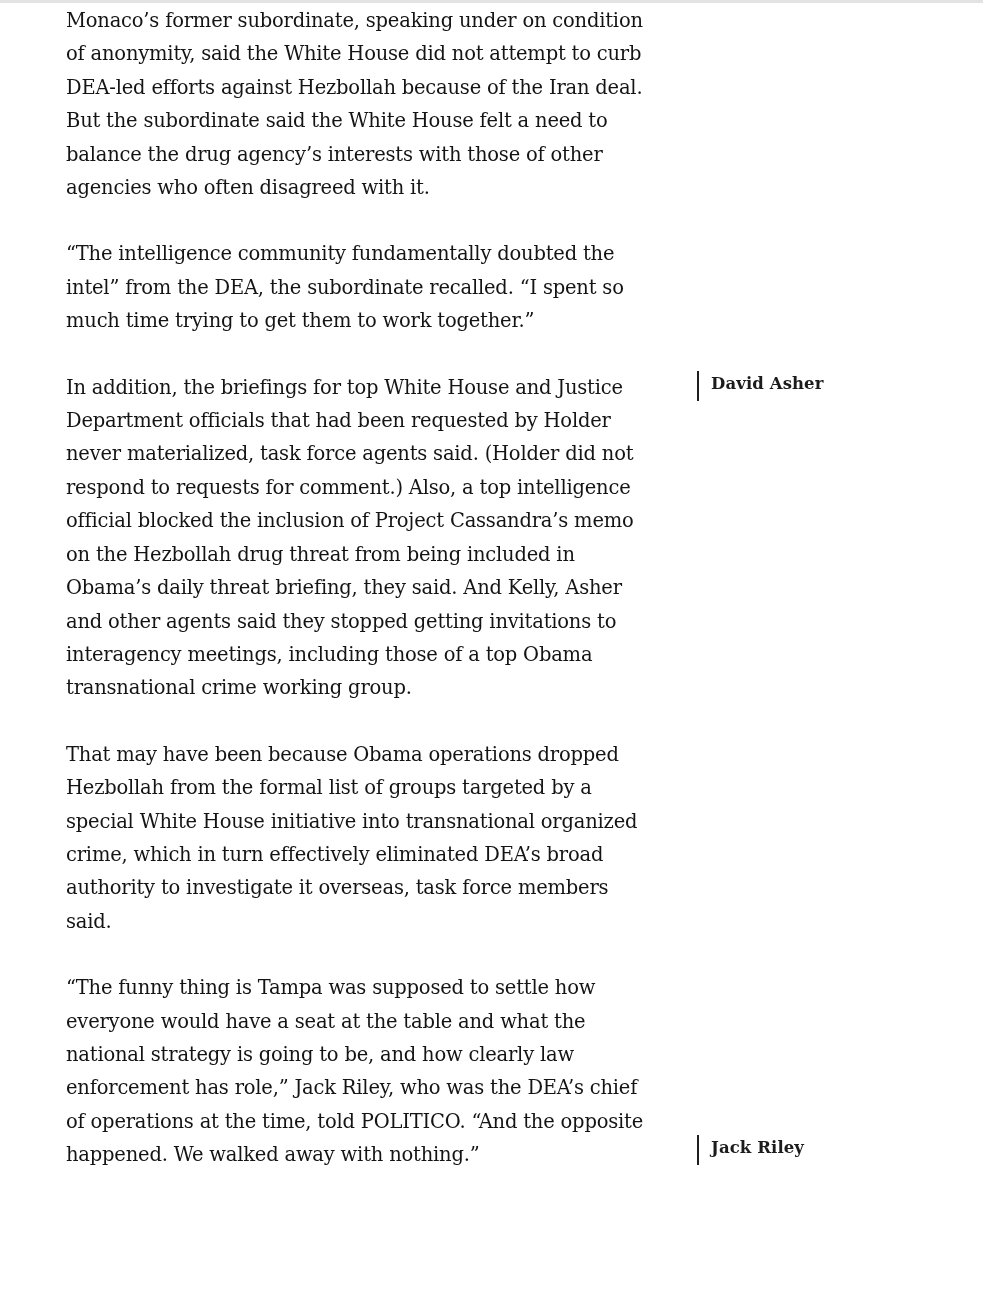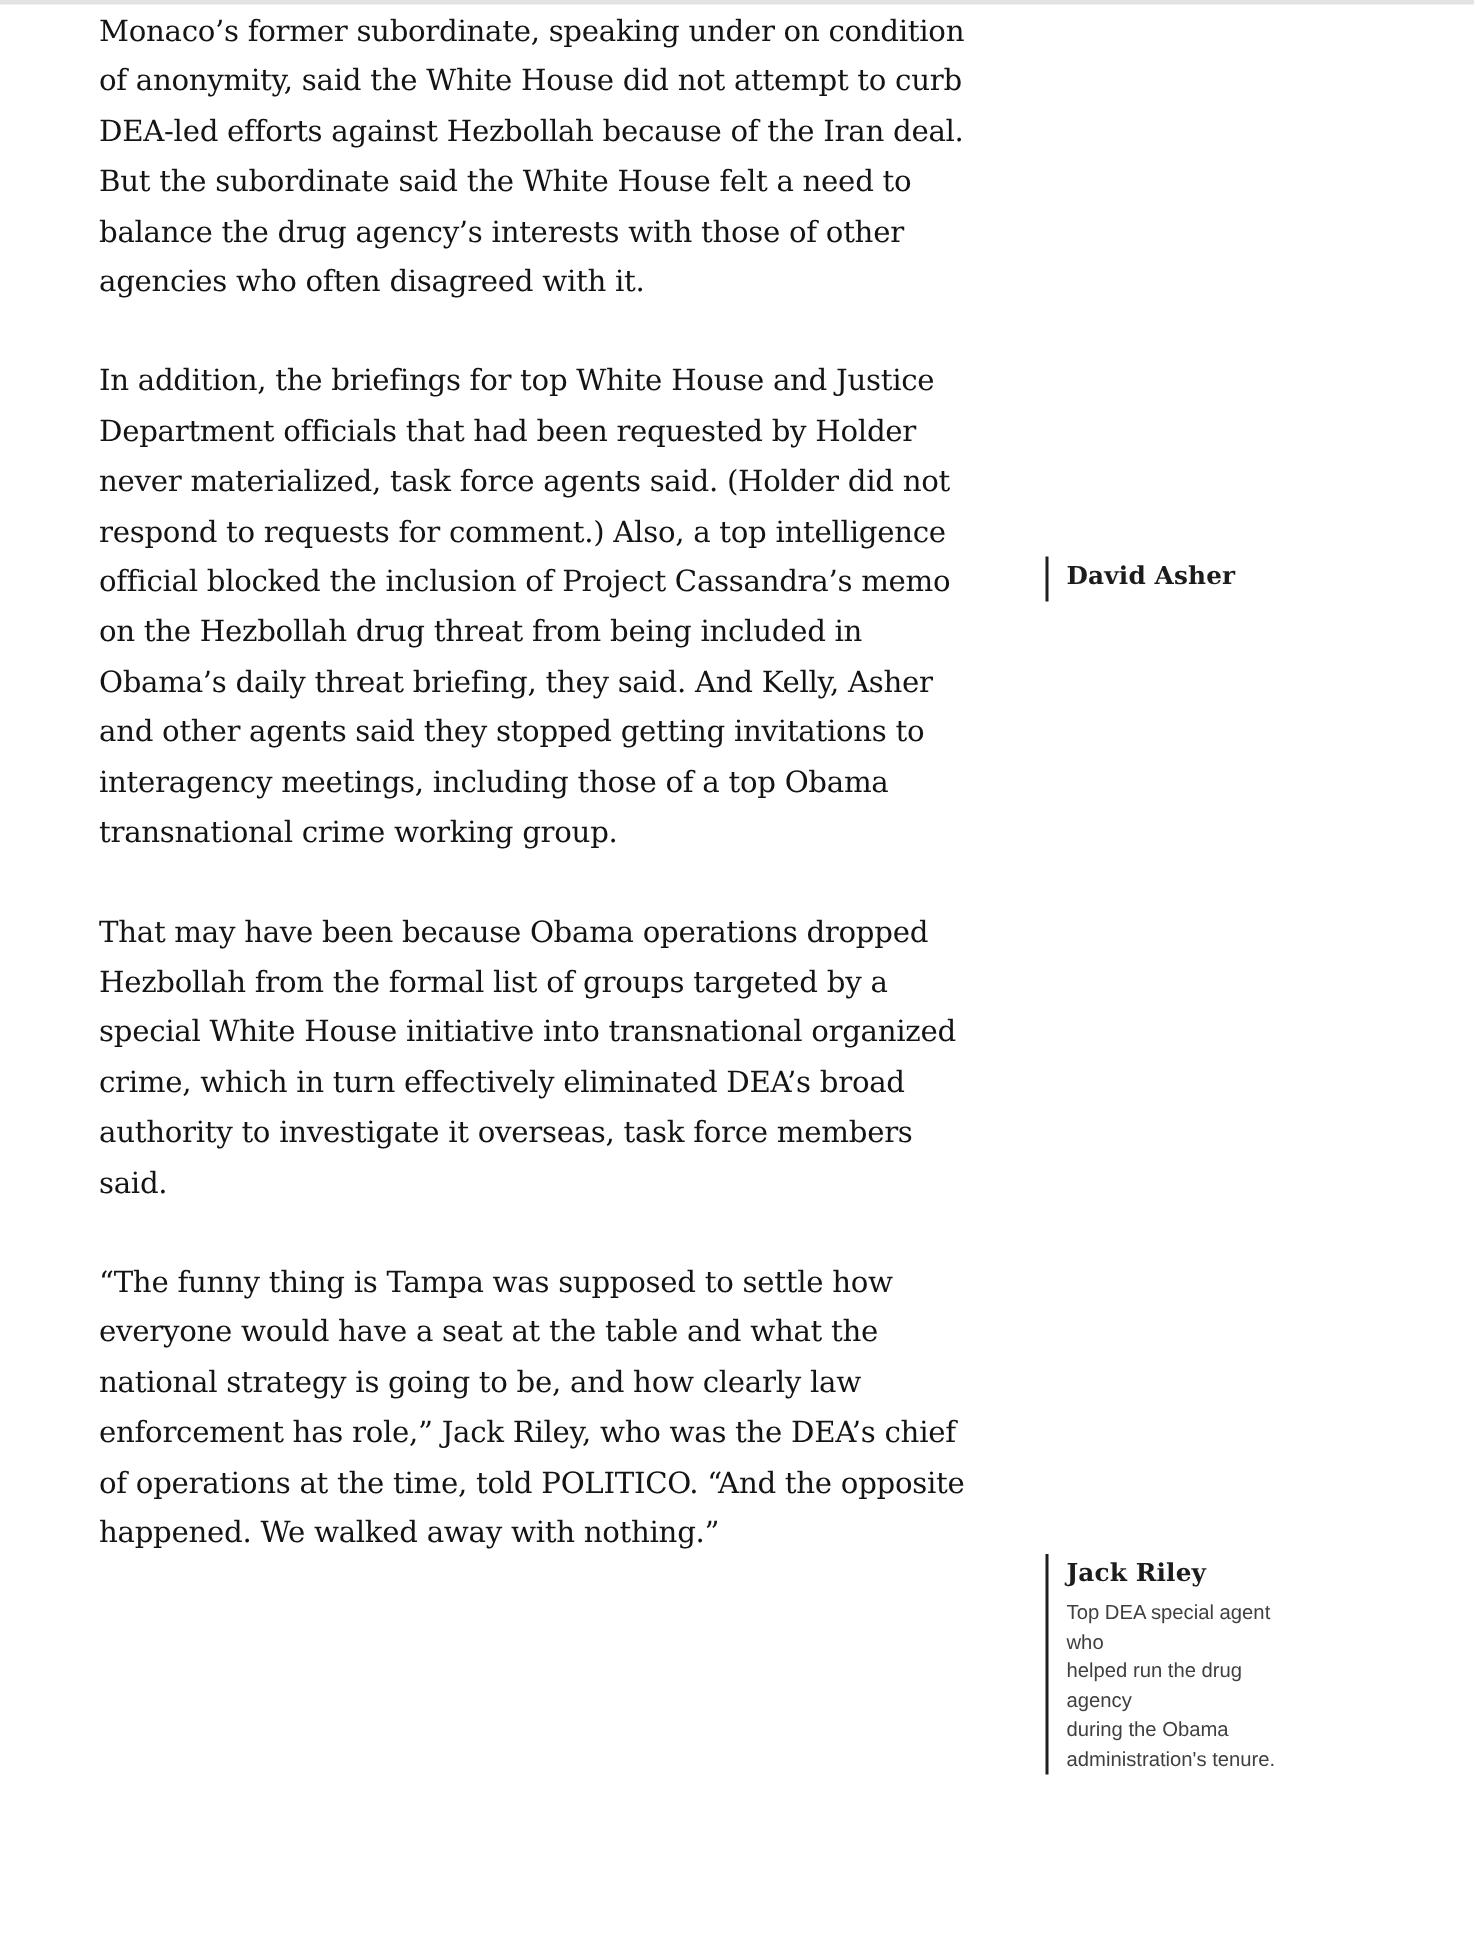--- a/index.html
+++ b/index.html
@@ -40,21 +40,21 @@
   .caption {
     position: absolute;
     left: 684px;
     width: 178px;
     border-left: 2px solid #1f1f1f;
     padding: 3px 0 1px 12px;
     box-sizing: border-box;
     margin-left: 13px;
   }
   .caption.asher { top: 371px; }
-  .caption.riley { top: 1036px; }
+  .caption.riley { top: 1135px; }
   .caption h4 {
     margin: 0 0 7px 0;
     font-family: "DejaVu Serif", "Liberation Serif", serif;
     font-weight: bold;
     font-size: 16.5px;
     line-height: 19px;
     color: #1c1c1c;
     letter-spacing: 0.1px;
   }
   .cap-body {
@@ -72,32 +72,27 @@
 </style>
 </head>
 <body>
 
 <div class="page">
 
   <div class="top-divider"></div>
 
   <div class="article-col">
     <p>Monaco’s former subordinate, speaking under on condition of anonymity, said the White House did not attempt to curb DEA-led efforts against Hezbollah because of the Iran deal. But the subordinate said the White House felt a need to balance the drug agency’s interests with those of other agencies who often disagreed with it.</p>
+    <p>“The intelligence community fundamentally doubted the intel” from the DEA, the subordinate recalled. “I spent so much time trying to get them to work together.”</p>
     <p>In addition, the briefings for top White House and Justice Department officials that had been requested by Holder never materialized, task force agents said. (Holder did not respond to requests for comment.) Also, a top intelligence official blocked the inclusion of Project Cassandra’s memo on the Hezbollah drug threat from being included in Obama’s daily threat briefing, they said. And Kelly, Asher and other agents said they stopped getting invitations to interagency meetings, including those of a top Obama transnational crime working group.</p>
     <p>That may have been because Obama operations dropped Hezbollah from the formal list of groups targeted by a special White House initiative into transnational organized crime, which in turn effectively eliminated DEA’s broad authority to investigate it overseas, task force members said.</p>
     <p>“The funny thing is Tampa was supposed to settle how everyone would have a seat at the table and what the national strategy is going to be, and how clearly law enforcement has role,” Jack Riley, who was the DEA’s chief of operations at the time, told POLITICO. “And the opposite happened. We walked away with nothing.”</p>
   </div>
 
   <aside class="caption asher">
     <h4>David Asher</h4>
   </aside>
 
   <aside class="caption riley">
     <h4>Jack Riley</h4>
-    <p class="cap-body">
-      <span>Top DEA special agent who</span><br>
-      <span>helped run the drug agency</span><br>
-      <span>during the Obama</span><br>
-      <span>administration's tenure.</span>
-    </p>
   </aside>
 
 </div>
 
 </body></html>

